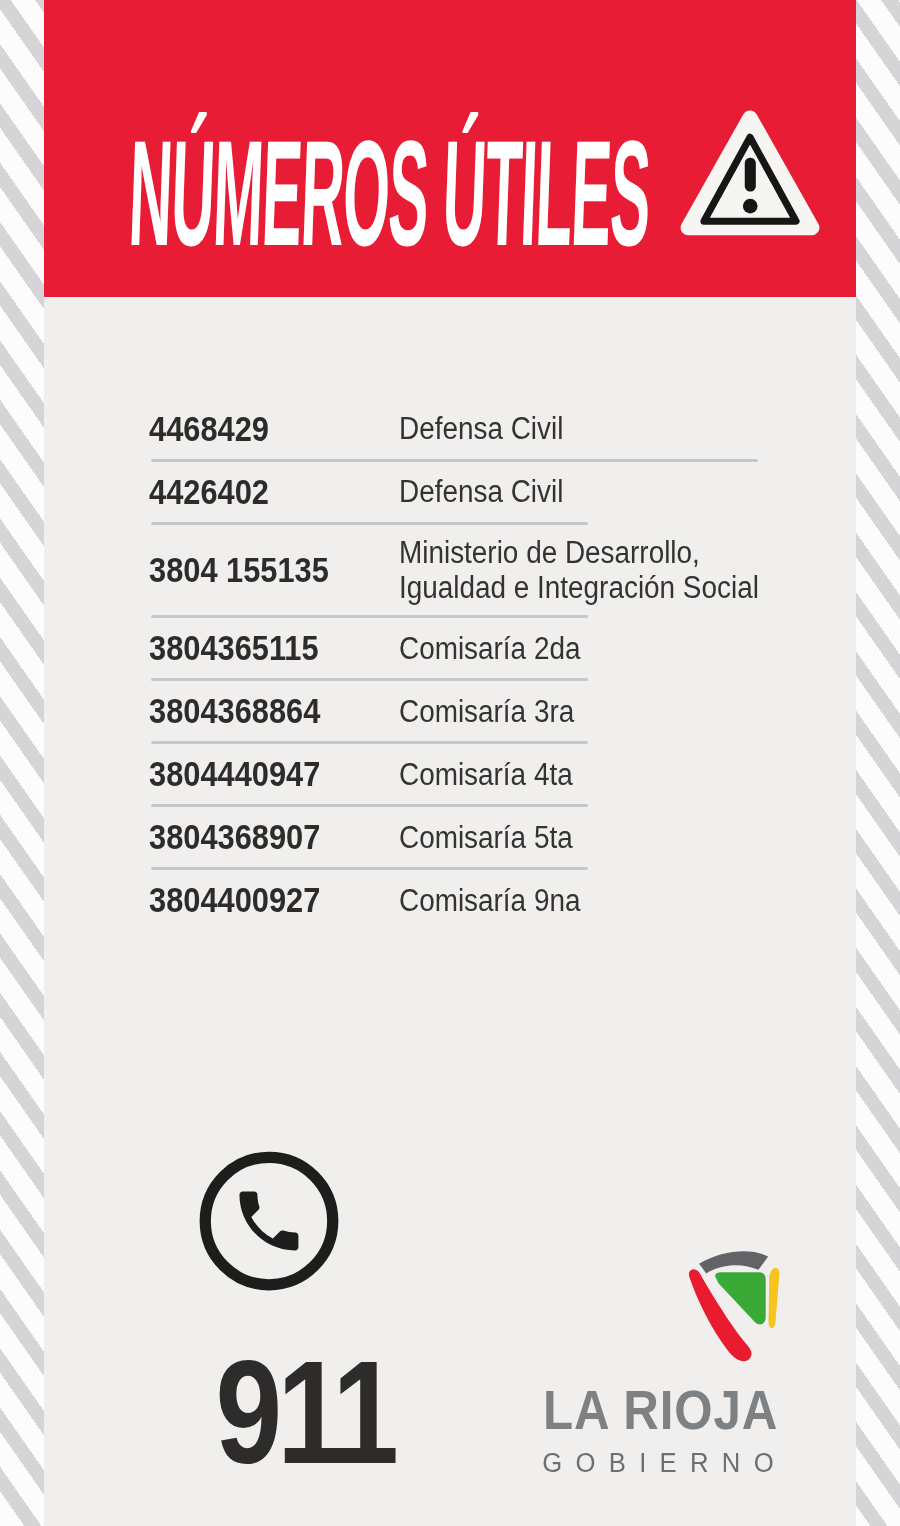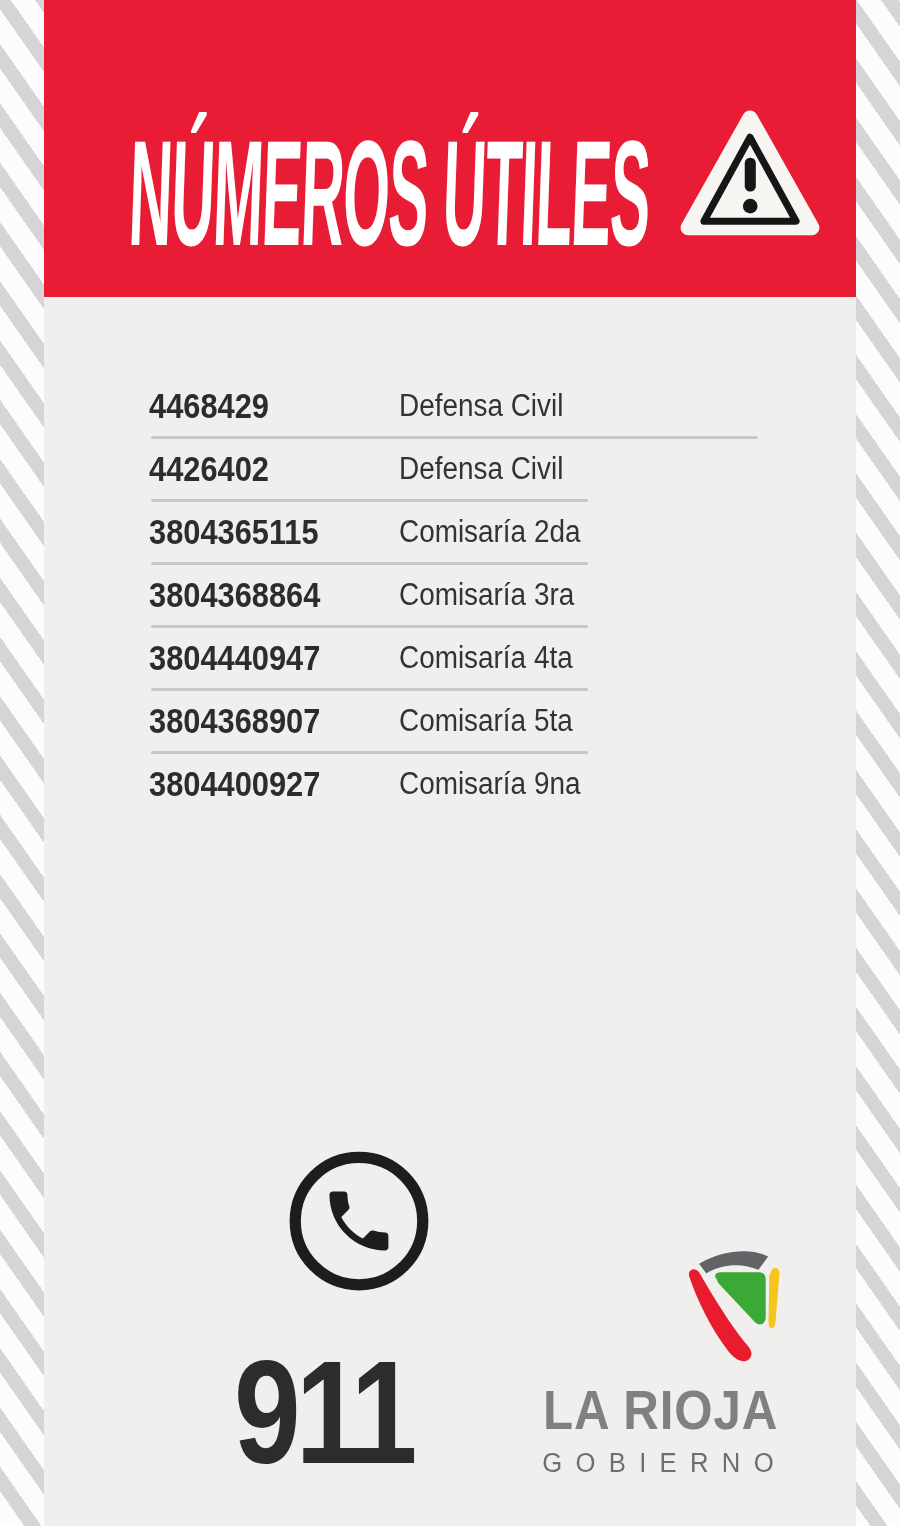--- a/index.html
+++ b/index.html
@@ -17,33 +17,33 @@
   .stripes-right{right:0;width:54px;}
   .panel{position:absolute;left:44px;top:0;width:812px;height:1526px;z-index:1;
     background:var(--panel-bg);}
   
   .banner{position:relative;height:297px;background:var(--banner-red);}
   .banner h1{position:absolute;left:88px;top:118px;margin:0;color:#ffffff;
     font-size:150px;line-height:1;font-weight:700;letter-spacing:-3px;white-space:nowrap;
     transform:skewX(-2deg) scaleX(0.40);transform-origin:left top;}
   .warn{position:absolute;left:636px;top:108px;}
   
-  .list{position:absolute;left:105px;top:376px;width:700px;}
+  .list{position:absolute;left:105px;top:399px;width:700px;}
   .row{position:relative;display:grid;grid-template-columns:250px auto;
     align-items:center;padding:10px 0 13px 0;}
   .row::after{content:"";position:absolute;left:2px;bottom:0;width:437px;height:3px;
     background:var(--divider-gray);border-radius:2px;}
   .row.wide::after{width:607px;}
   .row.last::after{display:none;}
   .num{font-size:35px;font-weight:700;color:var(--text-dark);white-space:pre;
     transform:scaleX(0.88);transform-origin:left center;}
   .lbl{font-size:31px;font-weight:400;color:#343331;white-space:pre;line-height:1.13;
     transform:scaleX(0.90);transform-origin:left center;}
   
-  .call911{position:absolute;left:150px;top:1146px;width:240px;text-align:right;}
+  .call911{position:absolute;left:150px;top:1146px;width:240px;text-align:left;}
   .n911{margin-top:40px;font-size:146px;font-weight:700;color:var(--text-dark);
     line-height:1;letter-spacing:-6px;transform:scaleX(0.82);transform-origin:center top;}
   
   .logo{position:absolute;left:440px;top:1248px;width:310px;display:flex;
     flex-direction:column;align-items:flex-end;}
   .logo-title{margin-top:8px;font-size:56px;font-weight:700;color:var(--logo-text-gray);
     line-height:1;letter-spacing:1px;white-space:nowrap;transform:scaleX(0.88);}
   .logo-sub{margin-top:12px;font-size:27px;font-weight:400;color:var(--logo-sub-gray);
     line-height:1;letter-spacing:14px;text-indent:7px;white-space:nowrap;transform:scaleX(0.95);}
 </style>
@@ -67,20 +67,25 @@
     </header>
 
     <main class="list">
       <div class="row wide">
         <span class="num">4468429</span>
         <span class="lbl">Defensa Civil</span>
       </div>
       <div class="row">
         <span class="num">4426402</span>
         <span class="lbl">Defensa Civil</span>
+      </div>
+      <div class="row">
+        <span class="num">3804 155135</span>
+        <span class="lbl">Ministerio de Desarrollo,
+Igualdad e Integración Social</span>
       </div>
       <div class="row">
         <span class="num">3804365115</span>
         <span class="lbl">Comisaría 2da</span>
       </div>
       <div class="row">
         <span class="num">3804368864</span>
         <span class="lbl">Comisaría 3ra</span>
       </div>
       <div class="row">

